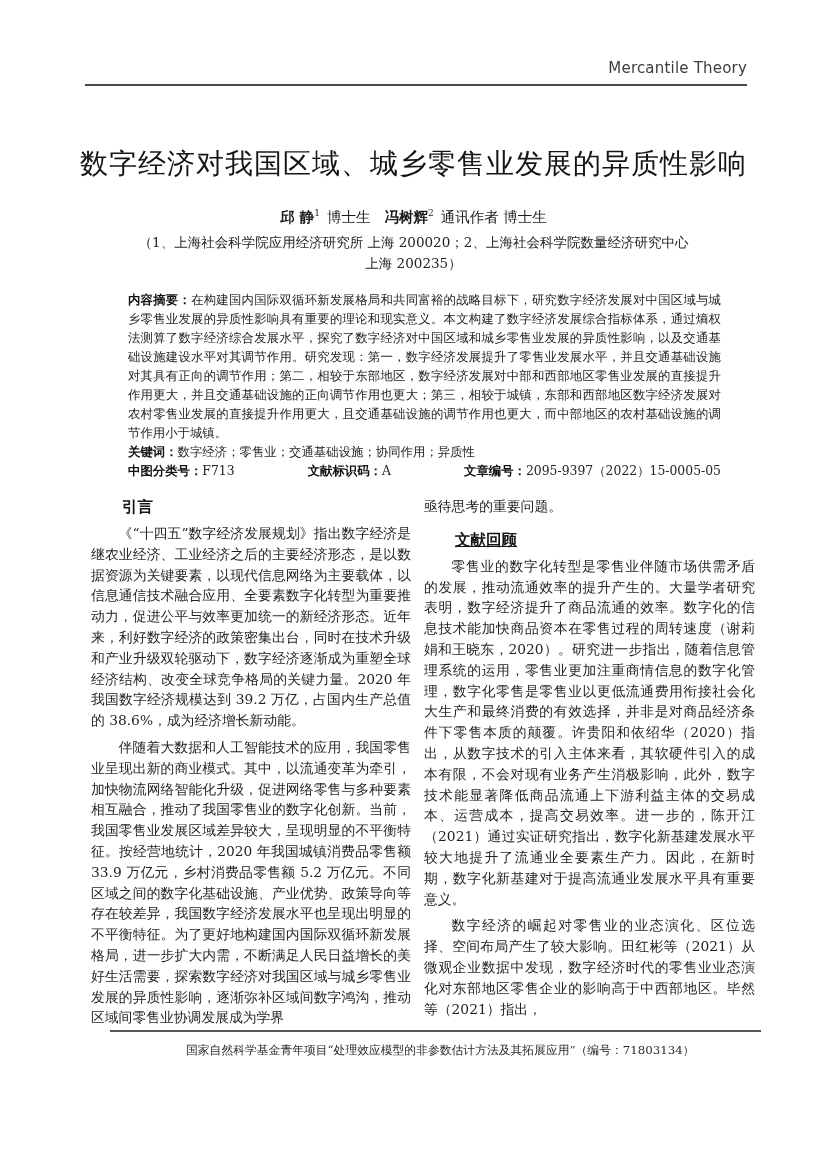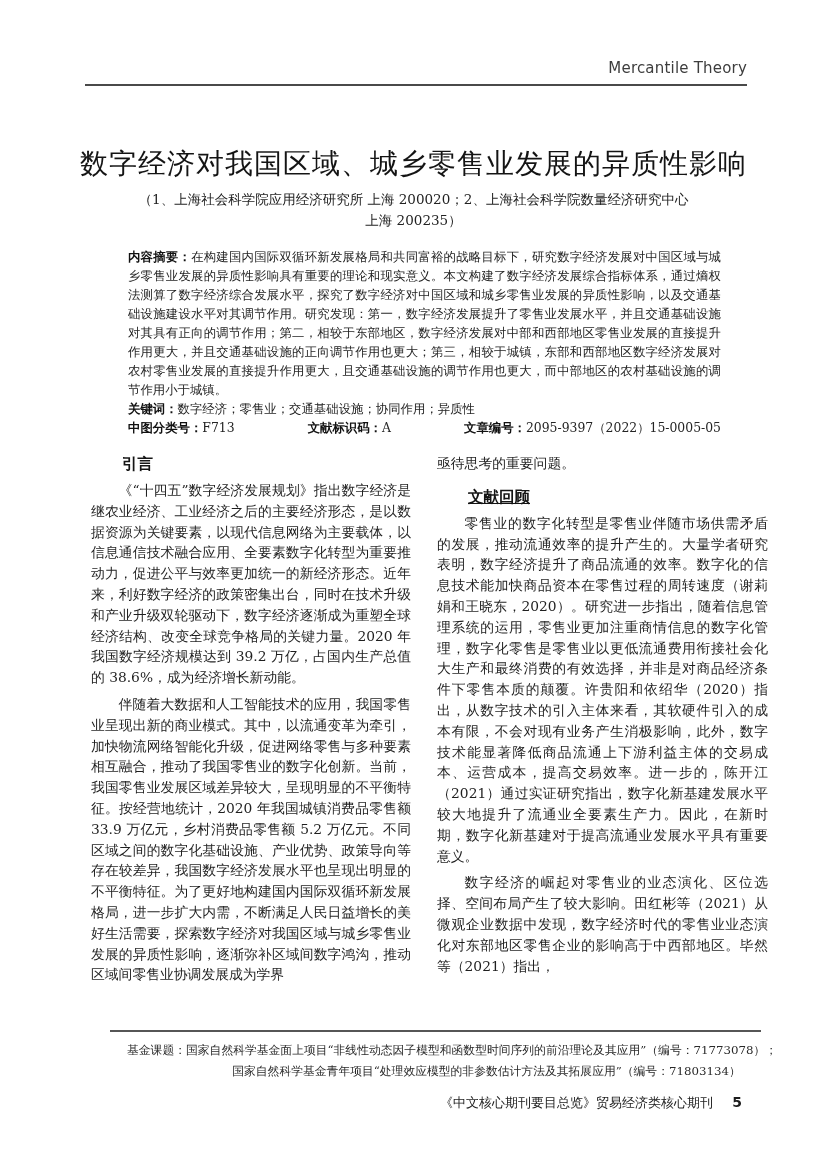--- a/index.html
+++ b/index.html
@@ -68,21 +68,21 @@
   }
   .meta .codes {
     display: flex;
     justify-content: space-between;
     text-align: left;
   }
   
   .columns {
     display: flex;
     margin: 16px 0 0 91px;
-    gap: 26px;
+    gap: 13px;
   }
   .col {
     font-size: 13.8px;
     line-height: 20.8px;
     text-align: justify;
     color: #1f1f1f;
   }
   .col-left  { width: 320px; flex: none; }
   .col-right { width: 331px; flex: none; }
   .col p { margin: 0 0 6px; text-indent: 2em; }
@@ -108,21 +108,21 @@
   .funding {
     position: absolute;
     top: 1040px;
     left: 127px;
     right: 40px;
     font-size: 11.8px;
     line-height: 21px;
     color: #2a2a2a;
   }
   .funding .fline1 { padding-left: 59px; text-indent: -59px; }
-  .funding .fline2 { padding-left: 59px; text-align: center; }
+  .funding .fline2 { padding-left: 59px; }
   .journal-line {
     position: absolute;
     top: 1094px;
     right: 85px;
     font-family: "DejaVu Sans", "Liberation Sans", sans-serif;
     font-size: 13px;
     color: #1d1d1d;
   }
   .journal-line .page-num {
     font-weight: bold;
@@ -134,20 +134,23 @@
 <body>
 
 <div class="page">
 
   <div class="header-wrap">
     <span class="header-text">Mercantile Theory</span>
   </div>
 
   <h1 class="title">数字经济对我国区域、城乡零售业发展的异质性影响</h1>
 
+  <div class="authors">
+    <span class="aname">邱 静</span><sup>1</sup><span class="arole">博士生</span><span class="aname second">冯树辉</span><sup>2</sup><span class="arole">通讯作者 博士生</span>
+  </div>
 
   <div class="affil">
     <div>（1、上海社会科学院应用经济研究所 上海 200020；2、上海社会科学院数量经济研究中心</div>
     <div>上海 200235）</div>
   </div>
 
   <div class="meta">
     <p><b>内容摘要：</b><span>在构建国内国际双循环新发展格局和共同富裕的战略目标下，研究数字经济发展对中国区域与城乡零售业发展的异质性影响具有重要的理论和现实意义。本文构建了数字经济发展综合指标体系，通过熵权法测算了数字经济综合发展水平，探究了数字经济对中国区域和城乡零售业发展的异质性影响，以及交通基础设施建设水平对其调节作用。研究发现：第一，数字经济发展提升了零售业发展水平，并且交通基础设施对其具有正向的调节作用；第二，相较于东部地区，数字经济发展对中部和西部地区零售业发展的直接提升作用更大，并且交通基础设施的正向调节作用也更大；第三，相较于城镇，东部和西部地区数字经济发展对农村零售业发展的直接提升作用更大，且交通基础设施的调节作用也更大，而中部地区的农村基础设施的调节作用小于城镇。</span></p>
     <p><b>关键词：</b><span>数字经济；零售业；交通基础设施；协同作用；异质性</span></p>
     <p class="codes">
@@ -167,22 +170,17 @@
       <p class="cont">亟待思考的重要问题。</p>
       <h3 class="h2nd">文献回顾</h3>
       <p>零售业的数字化转型是零售业伴随市场供需矛盾的发展，推动流通效率的提升产生的。大量学者研究表明，数字经济提升了商品流通的效率。数字化的信息技术能加快商品资本在零售过程的周转速度（谢莉娟和王晓东，2020）。研究进一步指出，随着信息管理系统的运用，零售业更加注重商情信息的数字化管理，数字化零售是零售业以更低流通费用衔接社会化大生产和最终消费的有效选择，并非是对商品经济条件下零售本质的颠覆。许贵阳和依绍华（2020）指出，从数字技术的引入主体来看，其软硬件引入的成本有限，不会对现有业务产生消极影响，此外，数字技术能显著降低商品流通上下游利益主体的交易成本、运营成本，提高交易效率。进一步的，陈开江（2021）通过实证研究指出，数字化新基建发展水平较大地提升了流通业全要素生产力。因此，在新时期，数字化新基建对于提高流通业发展水平具有重要意义。</p>
       <p>数字经济的崛起对零售业的业态演化、区位选择、空间布局产生了较大影响。田红彬等（2021）从微观企业数据中发现，数字经济时代的零售业业态演化对东部地区零售企业的影响高于中西部地区。毕然等（2021）指出，</p>
     </div>
   </div>
 
   <div class="footer-rule"></div>
 
   <div class="funding">
-    <div class="fline1"><span>基金课题：</span><span>国家自然科学基金面上项目“非线性动态因子模型和函数型时间序列的前沿理论及其应用”（编号：71773078）；</span></div>
     <div class="fline2"><span>国家自然科学基金青年项目“处理效应模型的非参数估计方法及其拓展应用”（编号：71803134）</span></div>
   </div>
 
-  <div class="journal-line">
-    <span>《中文核心期刊要目总览》贸易经济类核心期刊</span>
-    <span class="page-num">5</span>
-  </div>
 
 </div>
 
 </body></html>

